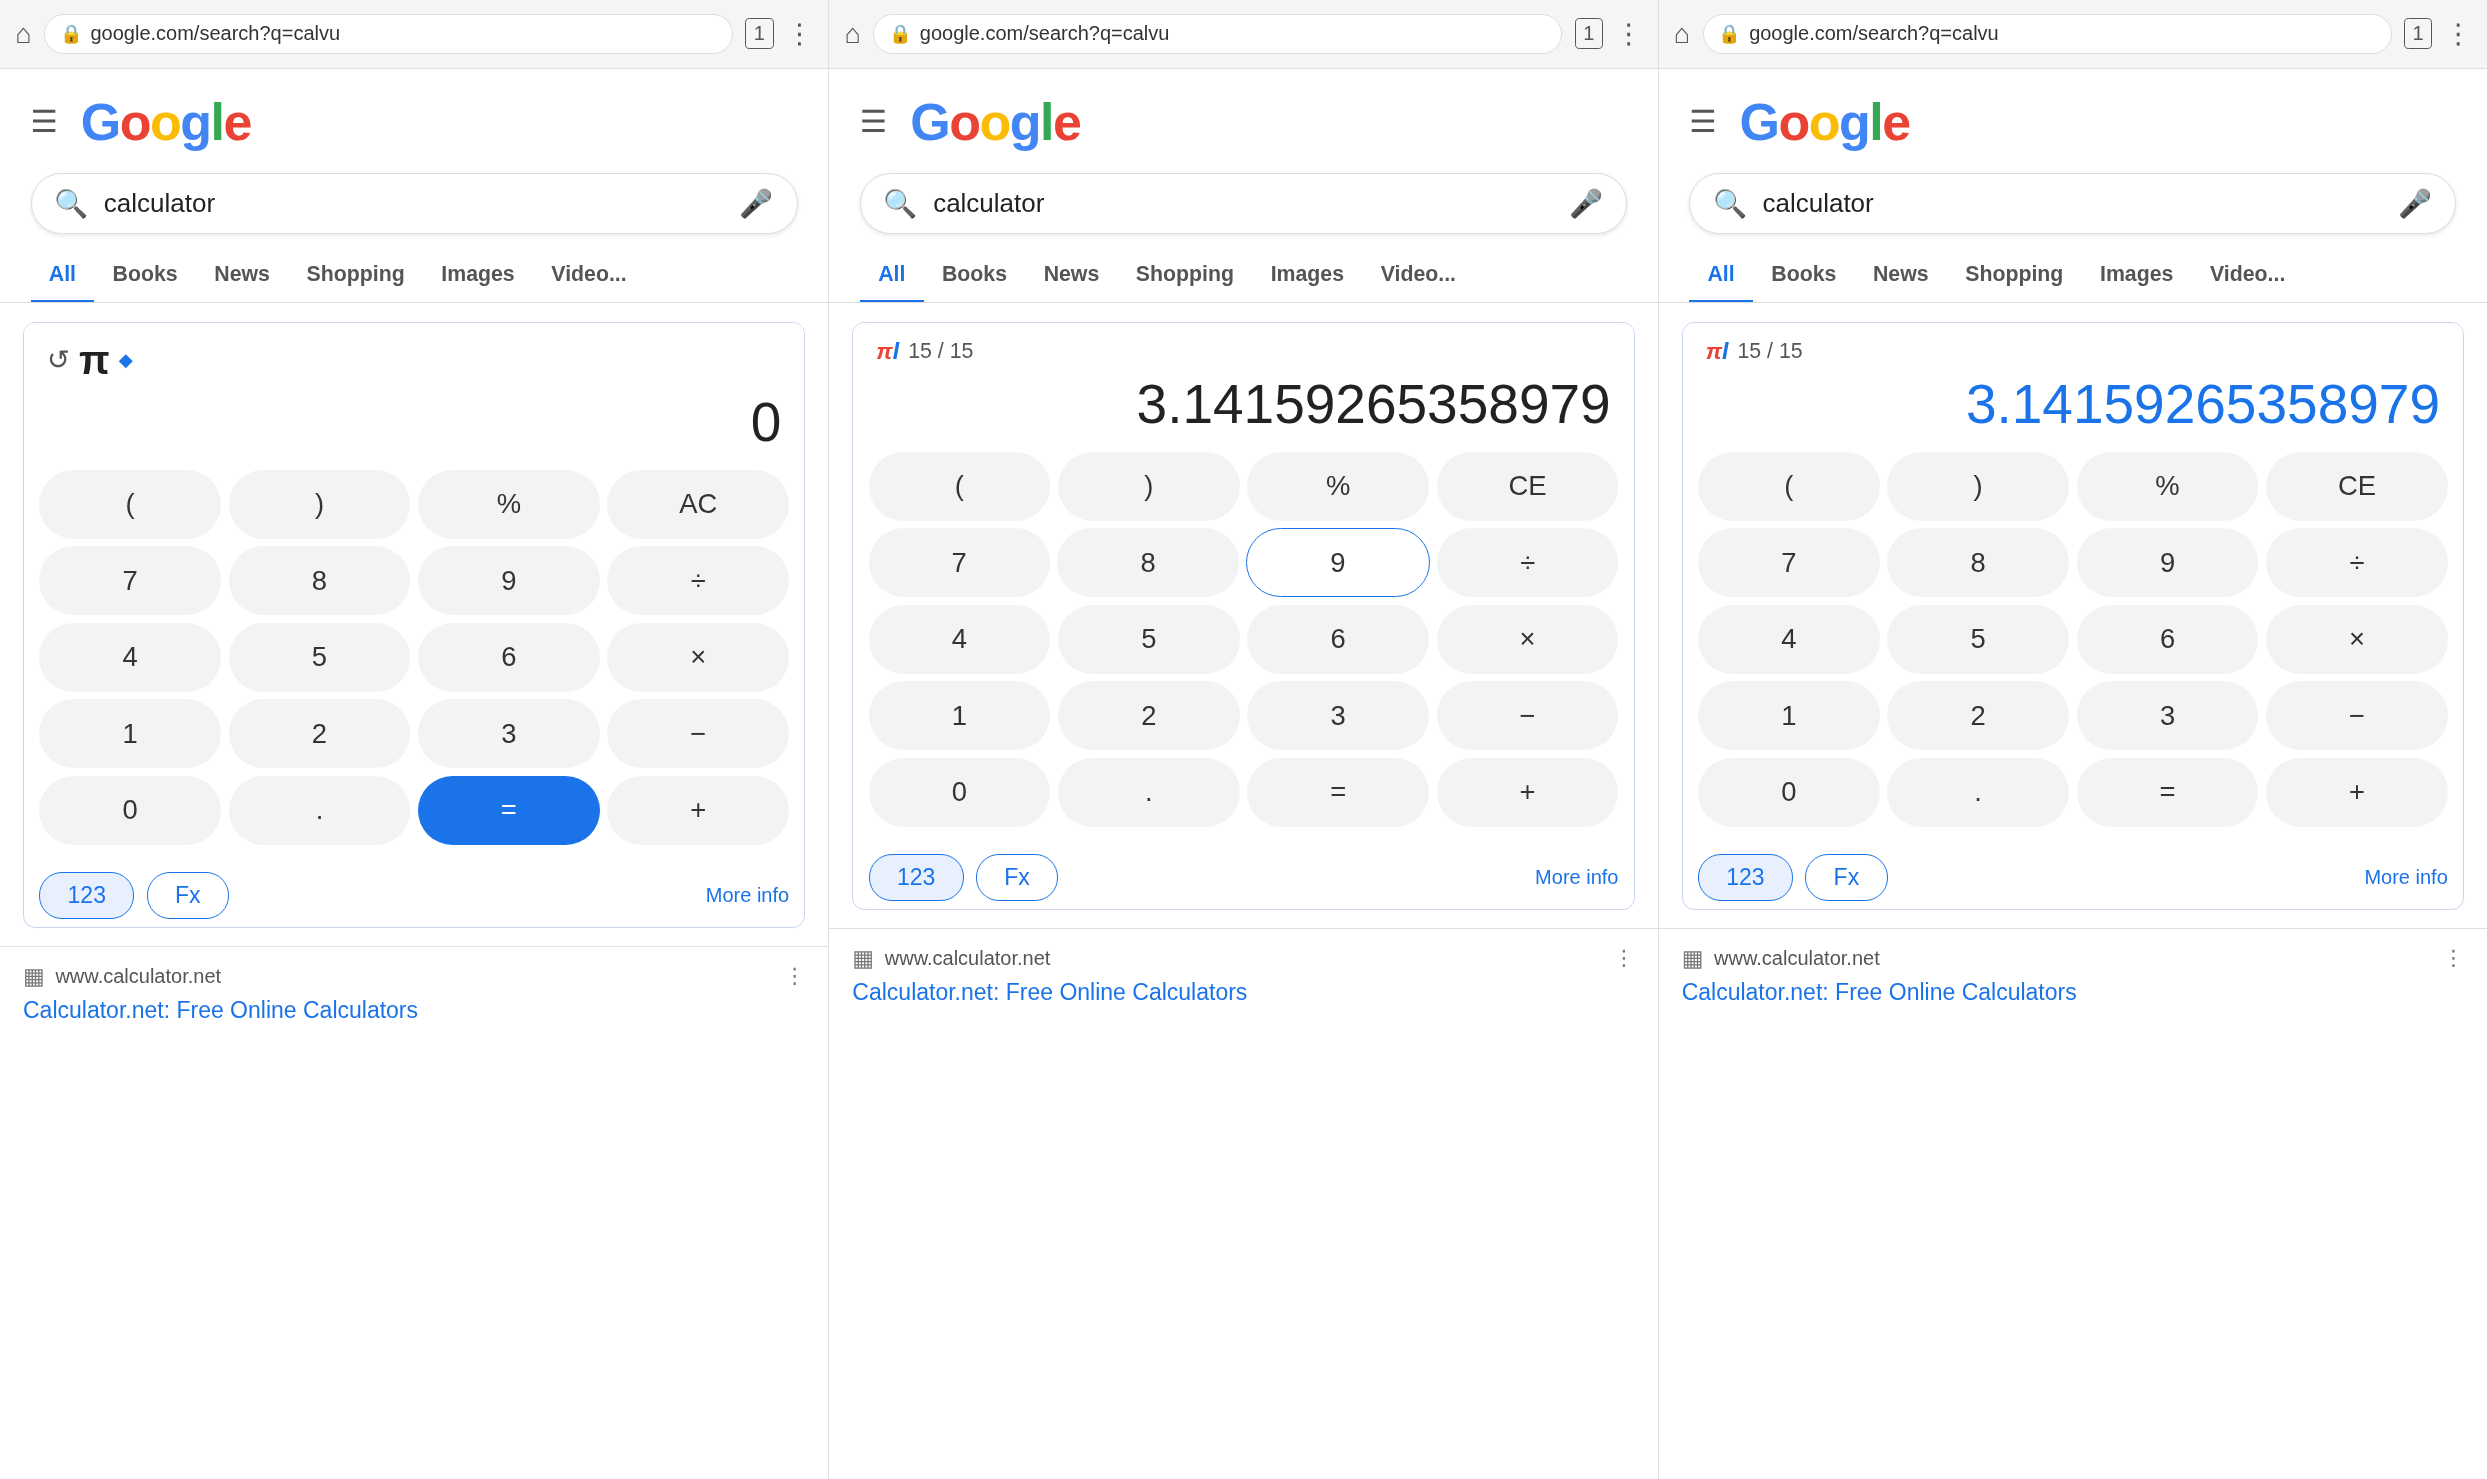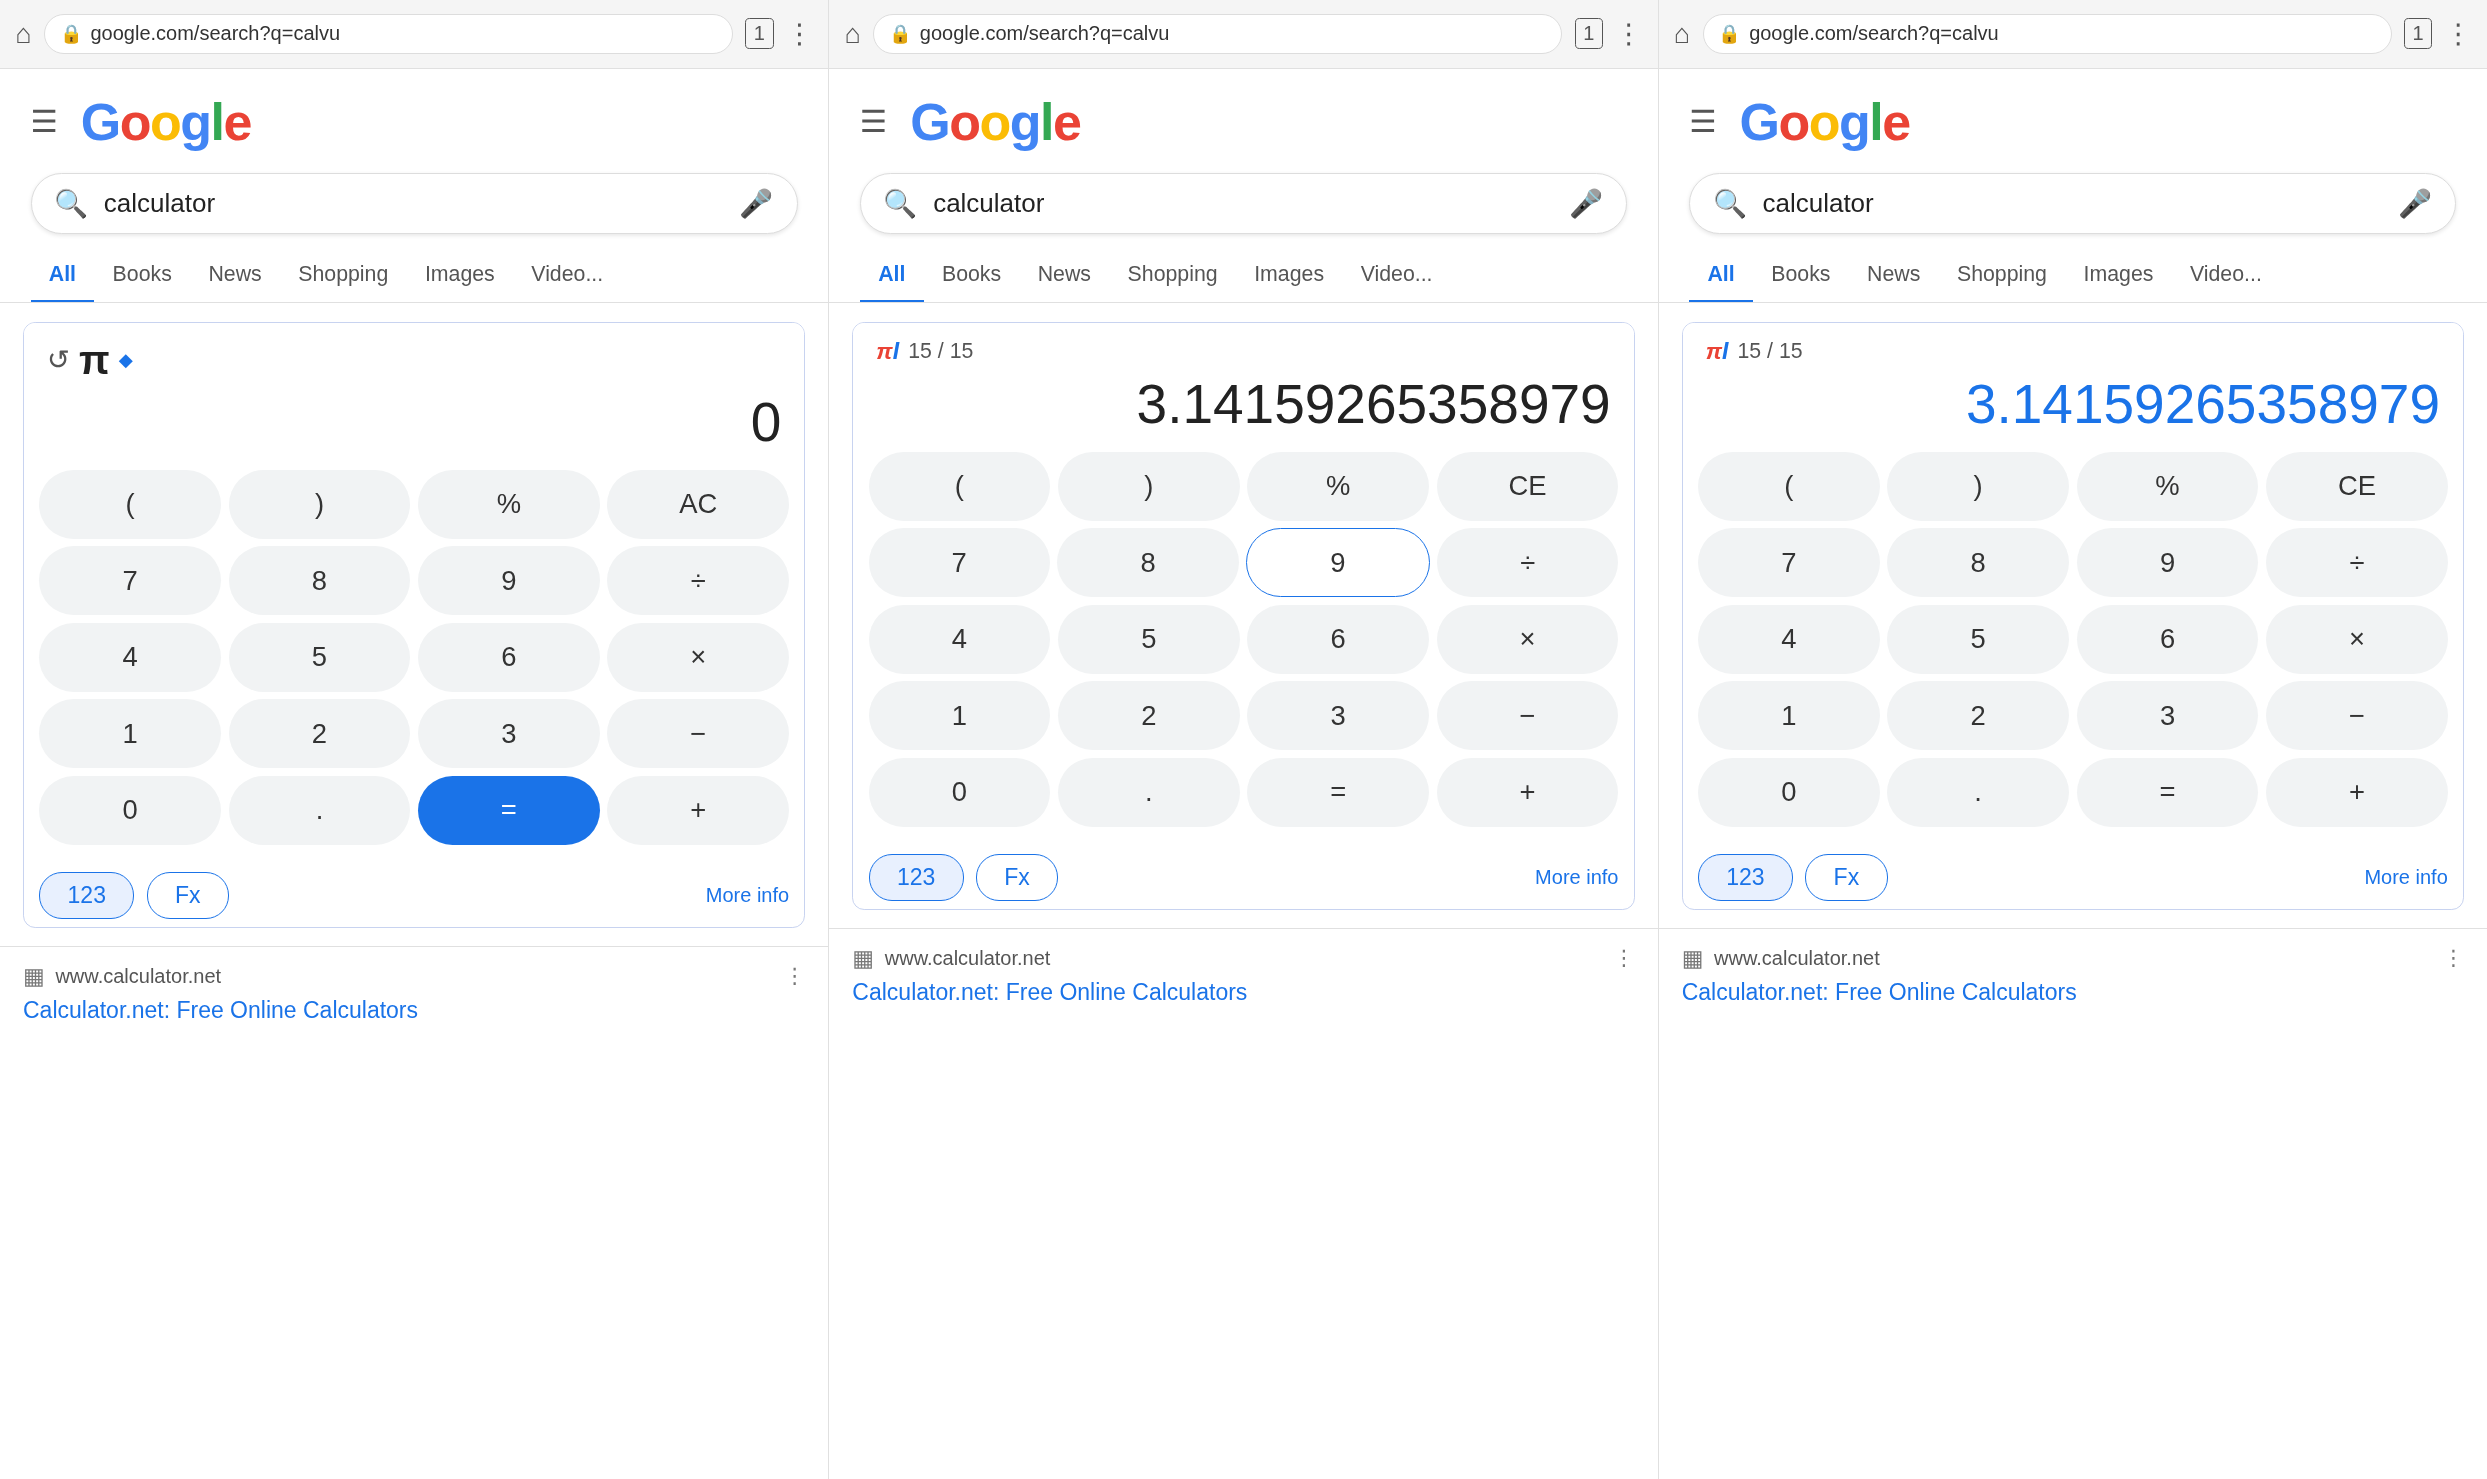--- a/index.html
+++ b/index.html
@@ -84,20 +84,21 @@
       padding: 0 30.5px;
       border-bottom: 0.8px solid #e0e0e0;
       gap: 0;
     }
     .tab-item {
       padding: 13.7px 18.3px;
       font-size: 21.3px;
       color: #555;
       cursor: pointer;
       white-space: nowrap;
+      font-weight: bold;
     }
     .tab-item.active {
       color: #1a73e8;
       border-bottom: 2.3px solid #1a73e8;
       font-weight: 600;
     }
 
     
     .calc-widget {
       margin: 18.3px 23px;

